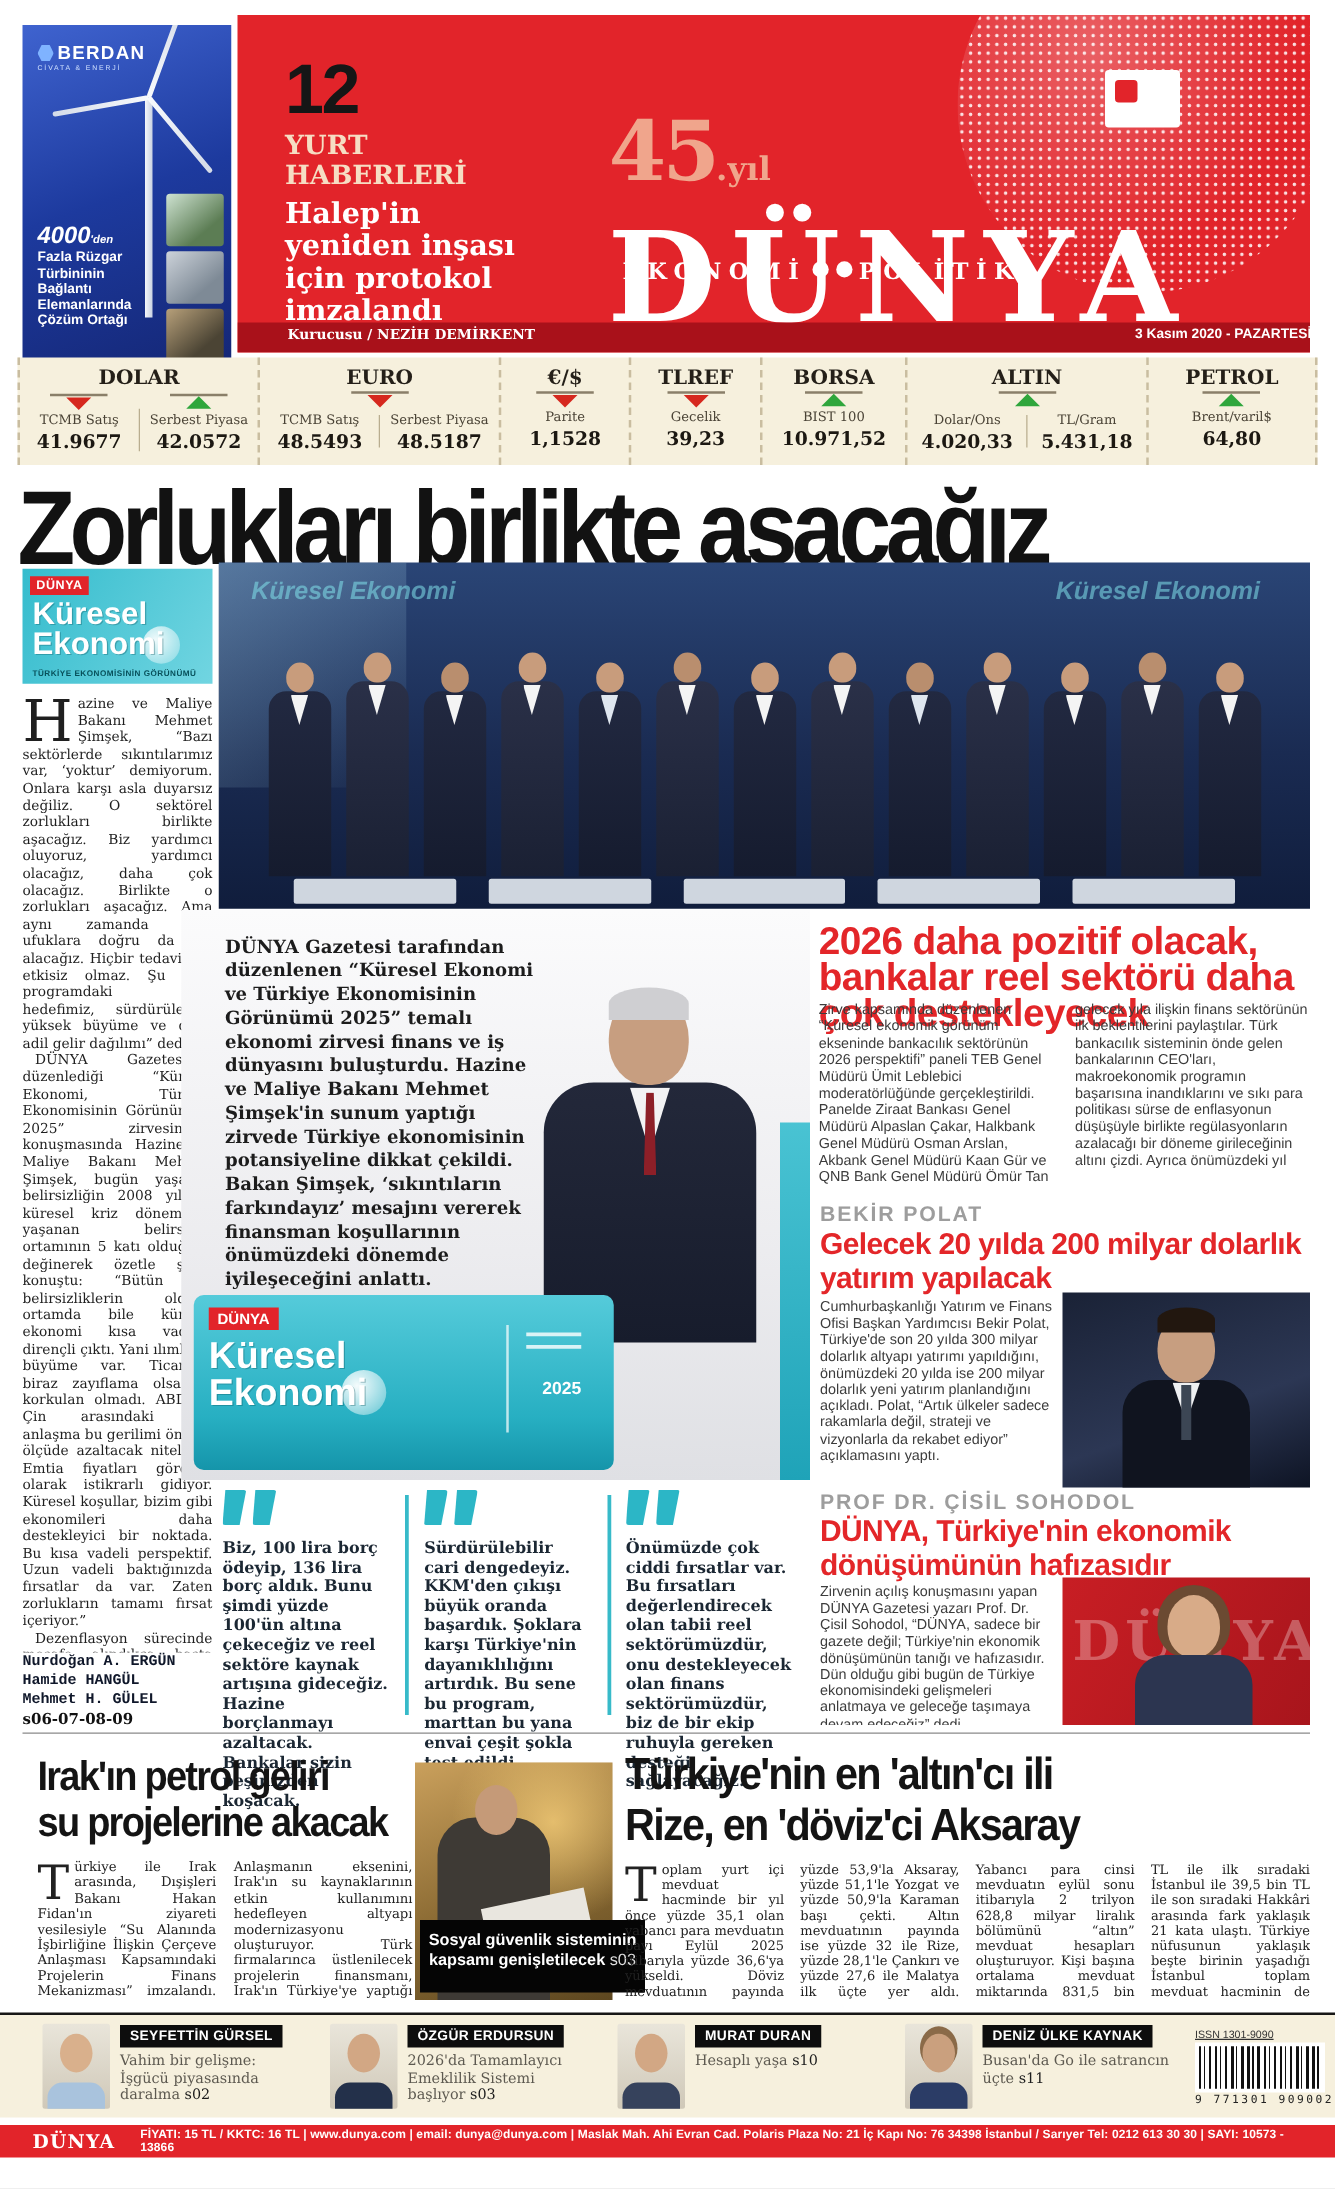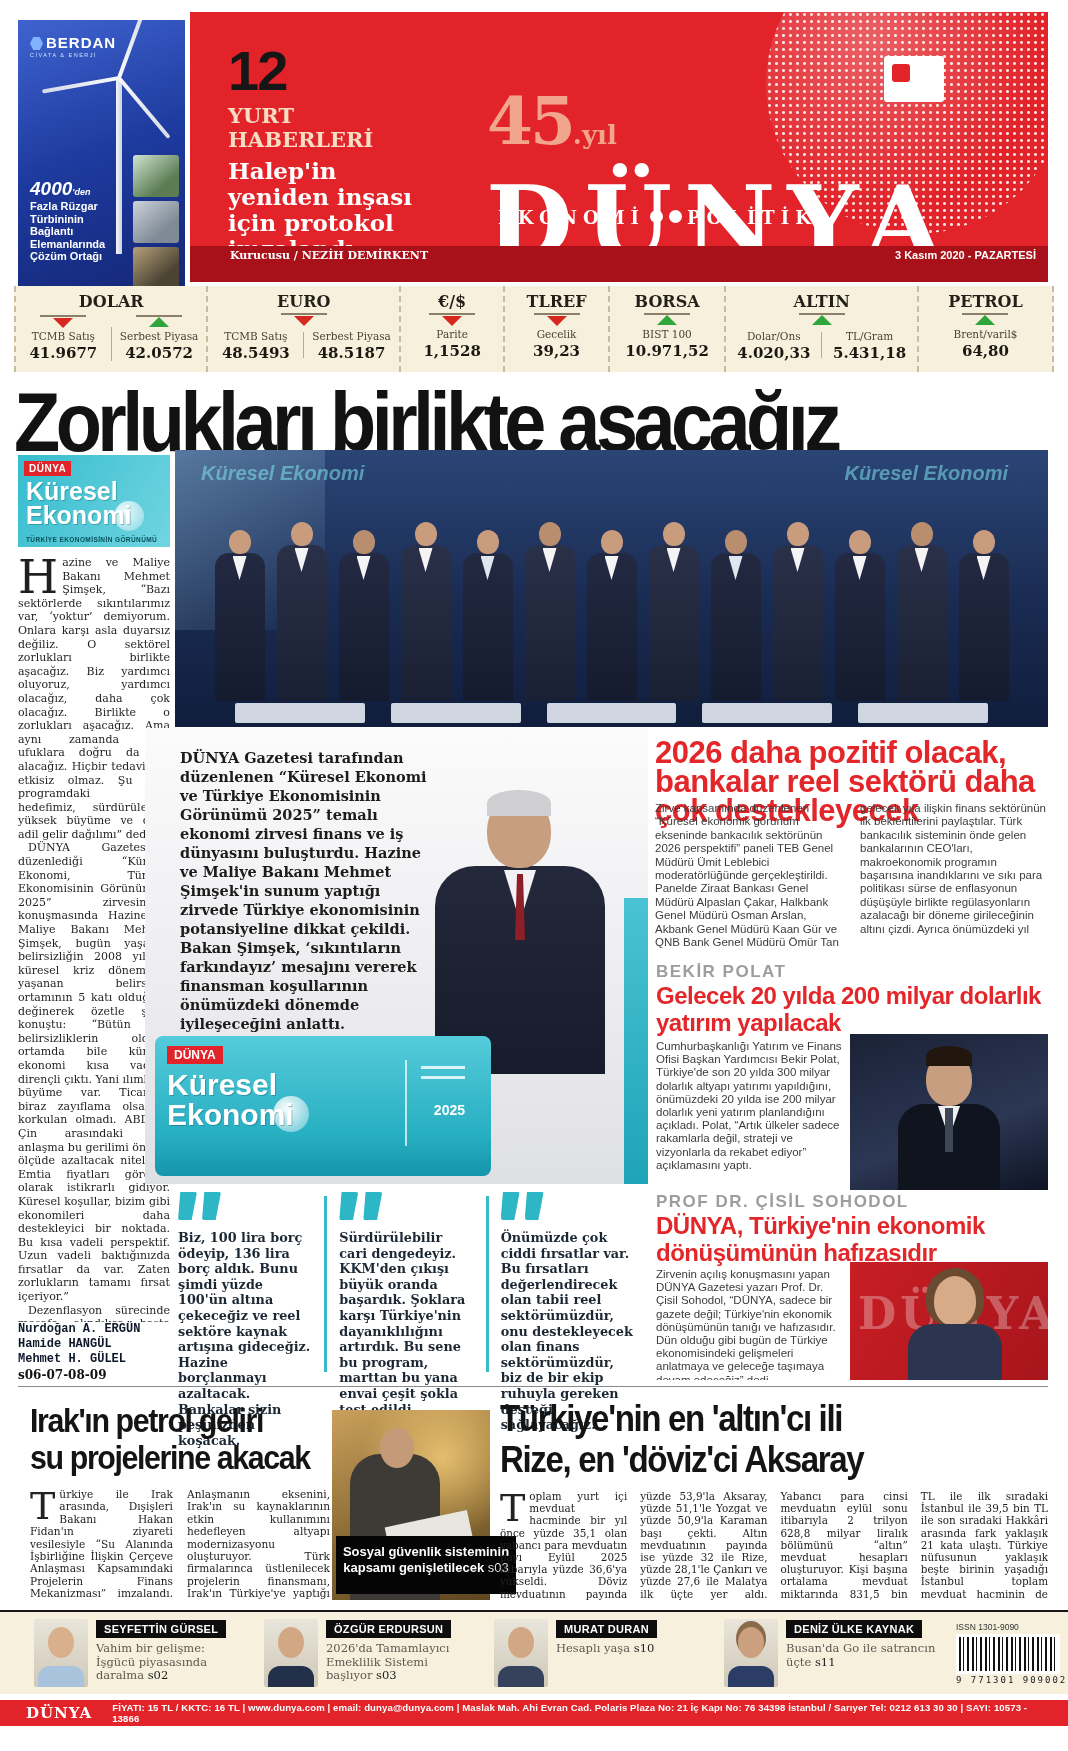--- a/index.html
+++ b/index.html
@@ -38,21 +38,21 @@
   .mh-pageref{position:absolute;left:38px;top:26px;font-size:56px;font-weight:bold;color:#161616;letter-spacing:-2px;}
   .mh-section{position:absolute;left:38px;top:92px;font-family:"DejaVu Serif",serif;font-weight:bold;font-size:21px;line-height:24px;color:#f6ddc3;}
   .mh-teaser{position:absolute;left:38px;top:146px;font-family:"DejaVu Serif",serif;font-weight:bold;font-size:23px;line-height:26px;color:#fff;}
   .mh-45{position:absolute;left:297px;top:70px;color:#f0a58c;font-family:"DejaVu Serif",serif;font-weight:bold;}
   .mh-45 .num{font-size:66px;letter-spacing:-3px;}
   .mh-45 .suf{font-size:26px;}
   .mh-ekopol{position:absolute;left:308px;top:152px;color:#fff;font-family:"DejaVu Serif",serif;font-weight:bold;font-size:18px;letter-spacing:6px;white-space:nowrap;margin-top:42px;}
   .udots{display:inline-block;vertical-align:1px;margin:0 2px;}
   .udots i{display:inline-block;width:13px;height:13px;border-radius:50%;background:#fff;margin:0 3px;}
   .mh-title{position:absolute;left:296px;top:160px;color:#fff;font-family:"DejaVu Serif",serif;font-weight:bold;font-size:100px;letter-spacing:12px;line-height:100px;}
-  .mh-strip{position:absolute;left:0;bottom:0;width:100%;height:36px;background:#a9111a;color:#fff;font-size:11px;font-weight:bold;}
+  .mh-strip{position:absolute;left:0;bottom:0;width:100%;height:24px;background:#a9111a;color:#fff;font-size:11px;font-weight:bold;padding-left:13px;}
   .mh-founder{position:absolute;left:40px;top:3px;font-family:"DejaVu Serif",serif;}
   .mh-date{position:absolute;right:12px;top:3px;}
 
   
   .ticker{left:14px;top:286px;width:1040px;height:86px;background:#f6f0dd;display:flex;}
   .tg{border-left:2px dashed #c9bda0;position:relative;padding-top:6px;box-sizing:border-box;}
   .tg:last-child{border-right:2px dashed #c9bda0;}
   .tg-label{text-align:center;font-family:"DejaVu Serif",serif;font-weight:bold;font-size:16px;color:#241f18;}
   .tg-items{display:flex;justify-content:center;align-items:flex-start;margin-top:2px;}
   .ti{flex:1;text-align:center;}
@@ -181,21 +181,21 @@
   .cph::before{content:"";position:absolute;top:8px;left:50%;transform:translateX(-50%);width:26px;height:31px;border-radius:50%;background:#d2a784;}
   .cph::after{content:"";position:absolute;bottom:-5px;left:50%;transform:translateX(-50%);width:46px;height:26px;border-radius:12px 12px 0 0;background:#36425c;}
   .cph.v1::before{background:#d9b08c;} .cph.v1::after{background:#a9c3dd;}
   .cph.v2::after{background:#23304a;}
   .cph.v4::before{background:#caa07e;box-shadow:0 -4px 0 2px #8a6a48;} .cph.v4::after{background:#2b3c66;}
   .colinfo{margin-left:8px;}
   .colname{display:inline-block;background:#0d0d0d;color:#fff;font-weight:bold;font-size:11px;padding:3px 8px;letter-spacing:.3px;white-space:nowrap;}
   .coltext{margin-top:4px;font-family:"DejaVu Serif",serif;font-size:11.5px;line-height:13.5px;color:#5d5950;width:150px;}
   .coltext .pg{font-weight:normal;color:#1c1c1c;}
   .issuebox{margin-left:2px;}
-  .issn{font-size:8.5px;color:#333;margin-bottom:2px;}
+  .issn{font-size:8.5px;color:#333;margin-bottom:2px;text-decoration:underline;}
   .barcode{width:104px;height:40px;background:#fff;padding:3px;box-sizing:border-box;}
   .barcode i{display:block;width:100%;height:100%;
      background:repeating-linear-gradient(90deg,#111 0 2px,#fff 2px 4px,#111 4px 5px,#fff 5px 8px,#111 8px 10px,#fff 10px 13px);}
   .bcnum{font-family:"DejaVu Sans Mono",monospace;font-size:9px;color:#222;letter-spacing:2px;margin-top:1px;}
 
   
   .footer{left:0;top:1700px;width:1068px;height:26px;background:#e2242a;color:#fff;display:flex;align-items:center;padding:0 26px;box-sizing:border-box;}
   .f-brand{font-family:"DejaVu Serif",serif;font-weight:bold;font-size:15px;letter-spacing:1px;margin-right:20px;}
   .f-info{font-weight:bold;font-size:9.6px;letter-spacing:.1px;}
 </style>

